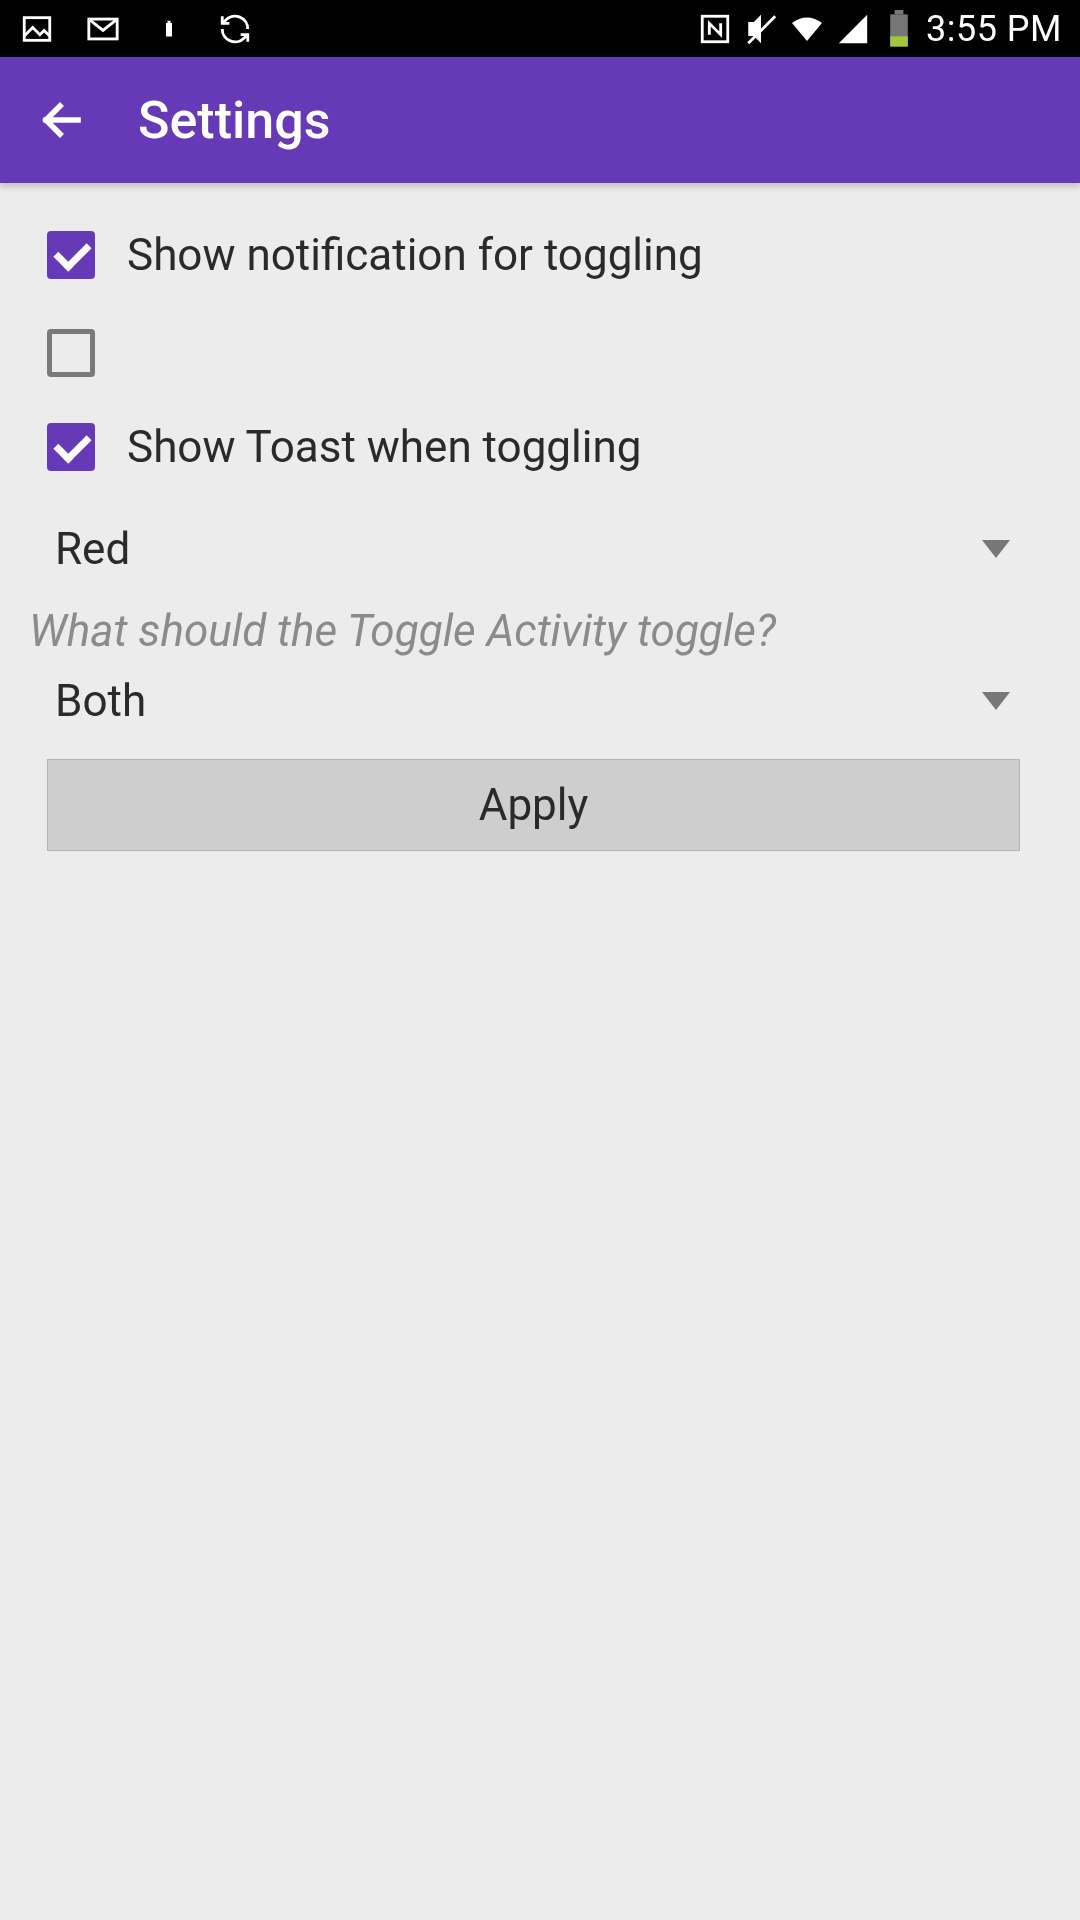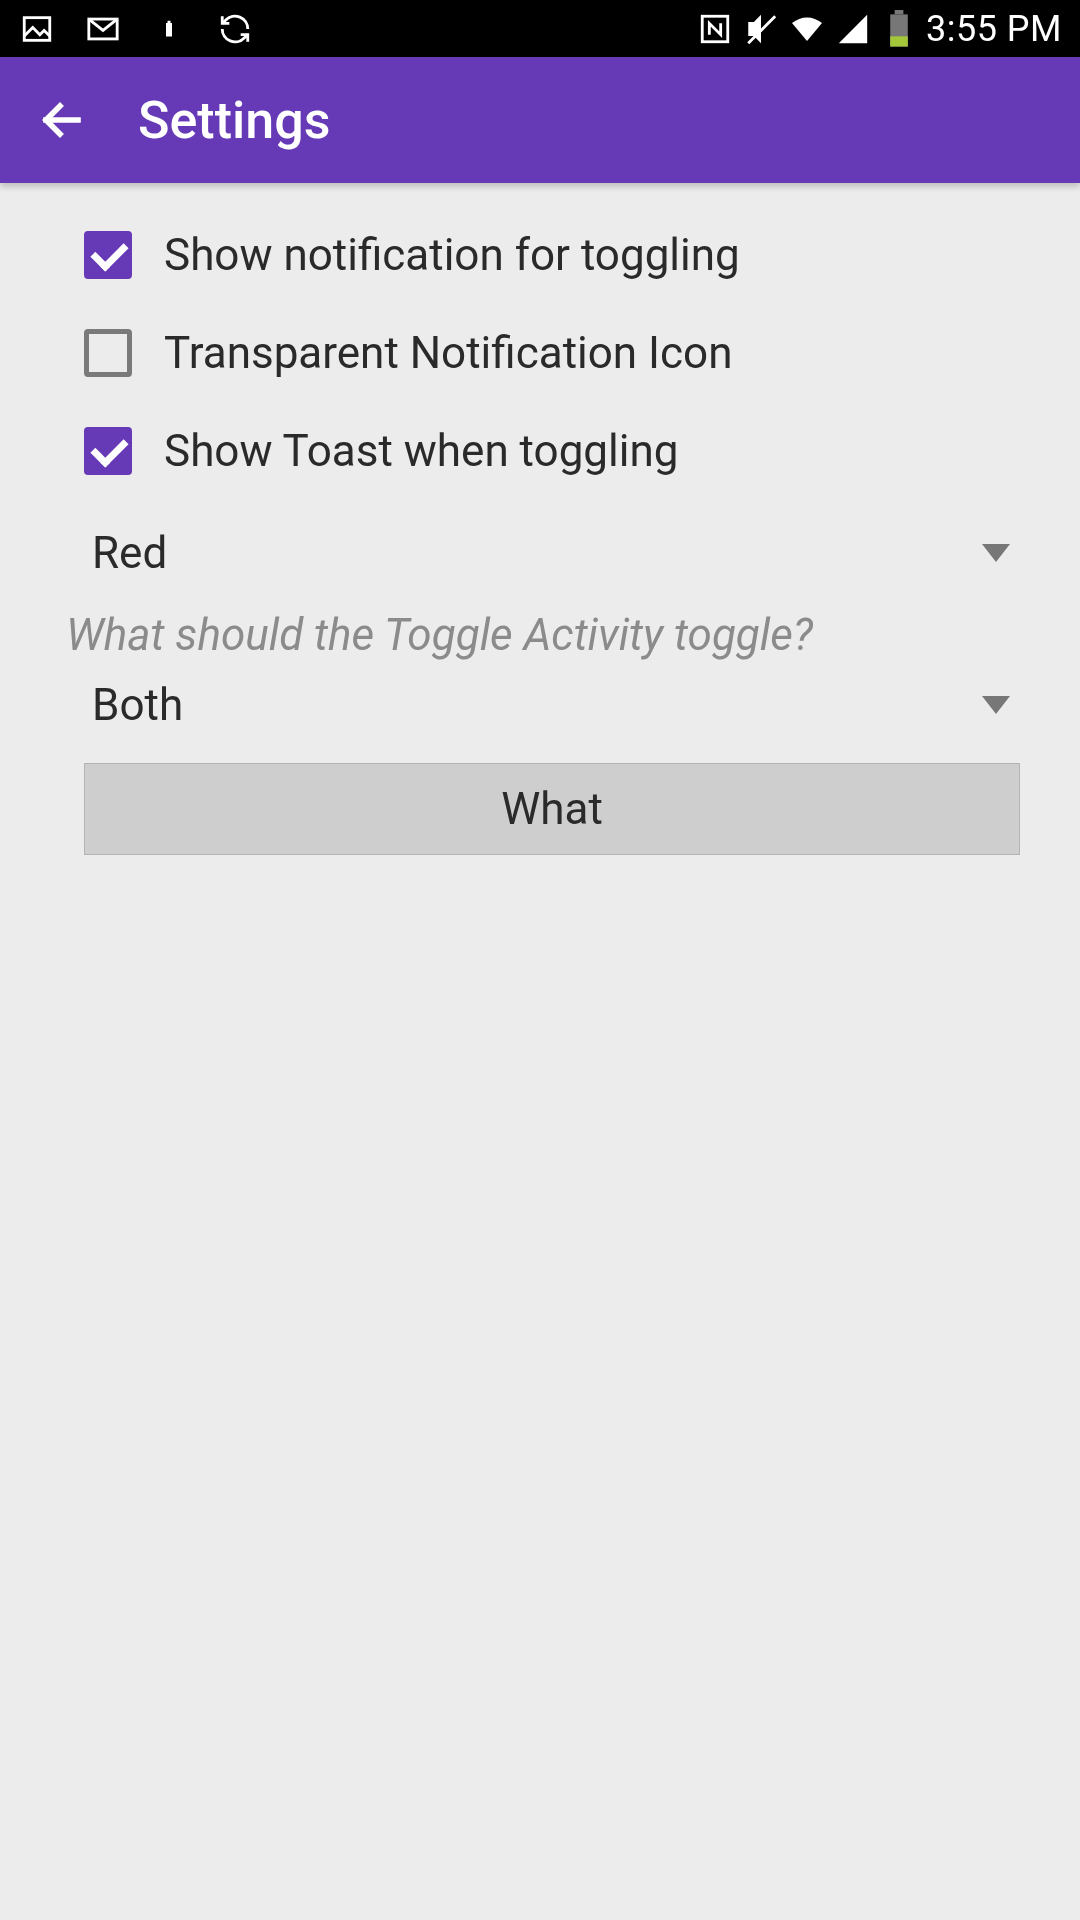--- a/index.html
+++ b/index.html
@@ -30,21 +30,21 @@
       align-items: center;
       padding: 12px 36px;
       gap: 50px;
       box-shadow: 0 4px 6px rgba(0,0,0,0.18);
       position: relative;
       z-index: 2;
     }
     .app-bar-title { font-size: 52px; font-weight: 500; }
     .back-arrow { width: 52px; height: 52px; display:inline-flex; align-items:center; justify-content:center; }
 
-    .content { padding: 44px 60px 0 84px; }
+    .content { padding: 44px 60px 0 47px; }
 
     .checkbox-row {
       display: flex;
       align-items: flex-start;
       gap: 32px;
       margin-bottom: 42px;
     }
     .cb-box {
       width: 48px;
       height: 48px;
@@ -175,21 +175,20 @@
 
 <div class="content">
 
   <div class="checkbox-row">
     <div class="cb-box checked"></div>
     <div class="cb-label">Show notification for toggling</div>
   </div>
 
   <div class="checkbox-row">
     <div class="cb-box"></div>
-    <div class="cb-label">Transparent Notification Icon</div>
   </div>
 
   <div class="checkbox-row">
     <div class="cb-box checked"></div>
     <div class="cb-label">Show Toast when toggling</div>
   </div>
 
 
   <div class="dropdown">
     <span class="dropdown-value">Red</span>
@@ -197,16 +196,16 @@
   </div>
 
   <div class="question-label">What should the Toggle Activity toggle?</div>
 
   <div class="dropdown">
     <span class="dropdown-value">Both</span>
     <span class="chev-down"></span>
   </div>
 
   <div class="apply-btn">
-    <span>What</span>
+    <span>Apply</span>
   </div>
 
 </div>
 
 </body></html>

